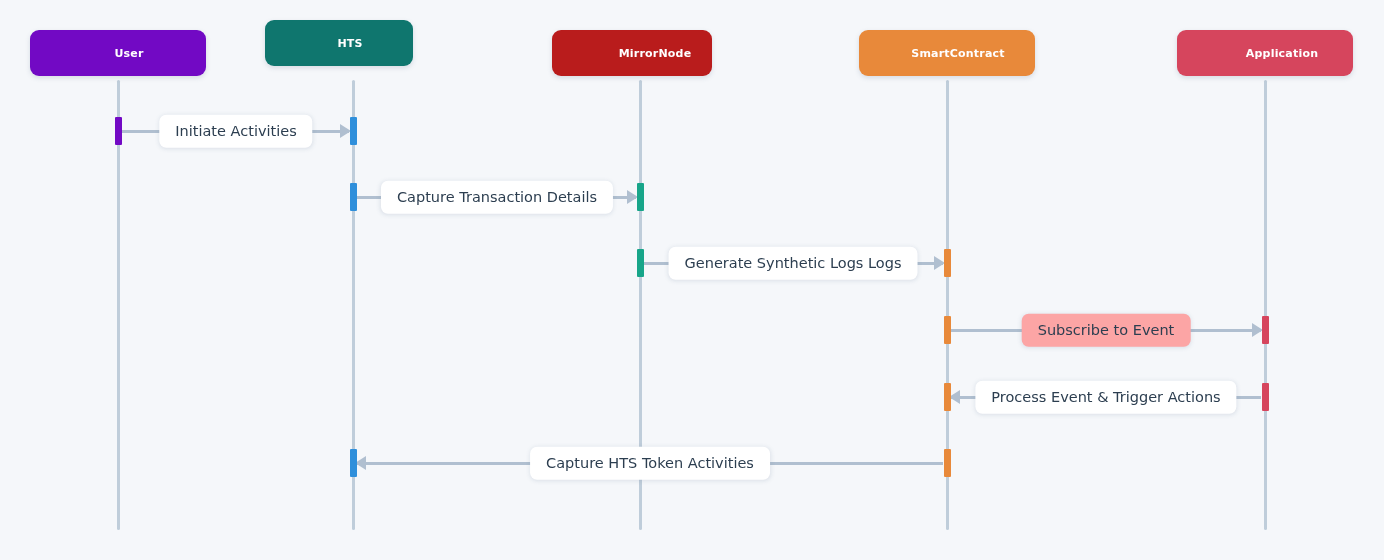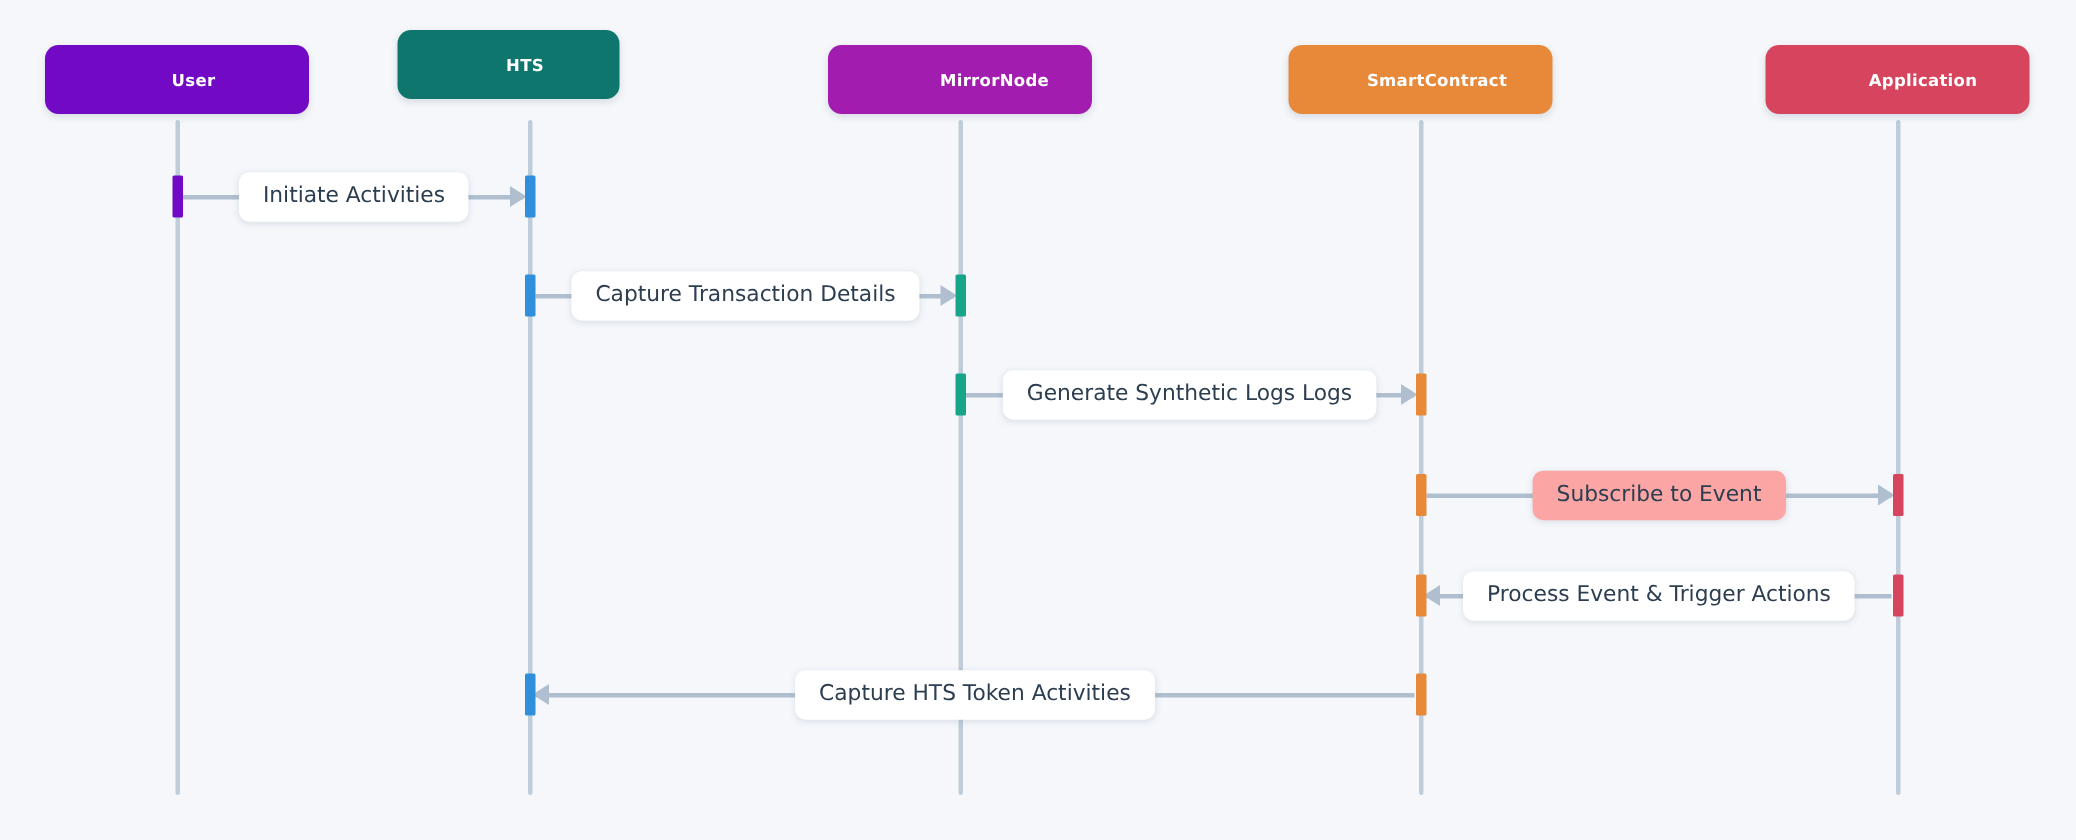--- a/index.html
+++ b/index.html
@@ -131,21 +131,21 @@
       <div class="activation" style="left: 943.5px; top: 449px; background: rgb(232, 137, 58);"></div>
       <div class="activation" style="left: 349.5px; top: 449px; background: rgb(47, 143, 219);"></div>
     </div>
   <div id="actors-layer">
       <div class="actor-box" style="left: 30px; top: 30px; width: 176px; background: rgb(114, 9, 196);">
         <span class="actor-label">User</span>
       </div>
       <div class="actor-box" style="left: 265px; top: 20px; width: 148px; background: #0f766e;">
         <span class="actor-label">HTS</span>
       </div>
-      <div class="actor-box" style="left: 552px; top: 30px; width: 176px; background: #a21caf; padding-left: 24px;">
+      <div class="actor-box" style="left: 552px; top: 30px; width: 160px; background: #b91c1c; padding-left: 24px;">
         <span class="actor-label">MirrorNode</span>
       </div>
       <div class="actor-box" style="left: 859px; top: 30px; width: 176px; background: rgb(232, 137, 58);">
         <span class="actor-label">SmartContract</span>
       </div>
       <div class="actor-box" style="left: 1177px; top: 30px; width: 176px; background: rgb(214, 69, 93); padding-left: 12px;">
         <span class="actor-label">Application</span>
       </div>
     </div>
   <div id="labels-layer">

